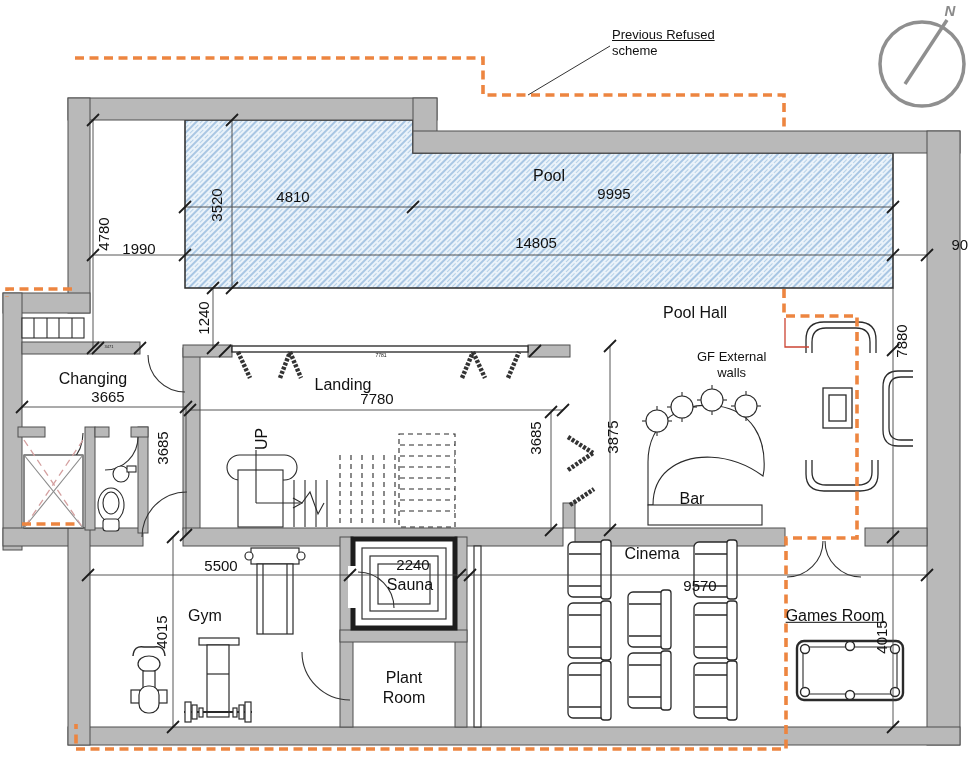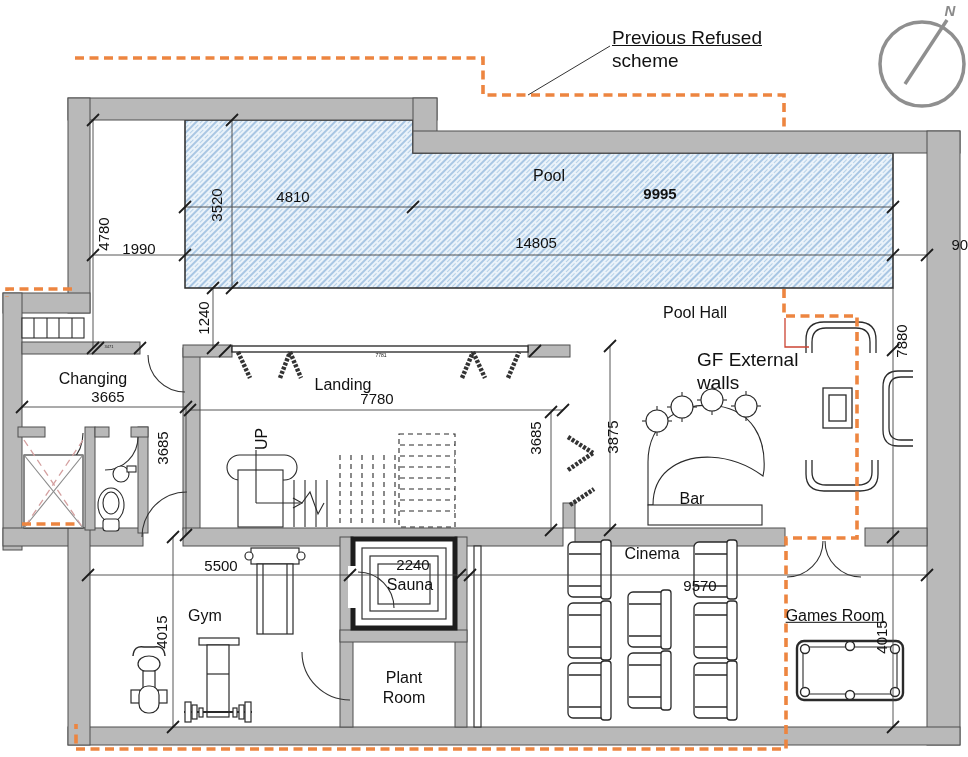--- a/index.html
+++ b/index.html
@@ -3,21 +3,21 @@
 <meta charset="utf-8">
 <style>
   html,body{margin:0;padding:0;background:#fff;}
   .sheet{position:relative;width:968px;height:757px;background:#ffffff;overflow:hidden;
          font-family:"Liberation Sans", sans-serif;}
   svg{position:absolute;left:0;top:0;}
   .t{position:absolute;transform:translate(-50%,-50%);font-size:15px;color:#111;
      white-space:nowrap;line-height:1.15;}
   .room{font-size:16px;}
   .rot{transform:translate(-50%,-50%) rotate(-90deg);}
-  .tl{position:absolute;transform:none;font-size:19px;color:#111;white-space:nowrap;line-height:1.2;}
+  .tl{position:absolute;transform:none;font-size:13px;color:#111;white-space:nowrap;line-height:1.2;}
   .t5{font-size:5px;} .t4{font-size:4px;}
   .north{font-size:15px;font-weight:bold;font-style:italic;color:#8a8a8a;}
   .ul{text-decoration:underline;}
 </style>
 </head>
 <body>
 
 <div class="sheet">
 
 <svg width="968" height="757" viewBox="0 0 968 757">
@@ -357,21 +357,21 @@
   </g>
 </svg>
 
 <div class="t north" style="left:950px;top:11px;">N</div>
 
 <div class="tl" style="left:612px;top:27px;">
   <div class="ul">Previous Refused</div>
   <div>scheme</div>
 </div>
 
-<div class="tl room" style="left:697px;top:349px;">
+<div class="tl room" style="left:697px;top:349px;text-align:center;">
   <div>GF External</div>
   <div>walls</div>
 </div>
 
 <div class="t room" style="left:549px;top:176px;">Pool</div>
 <div class="t room" style="left:695px;top:313px;">Pool Hall</div>
 <div class="t room" style="left:93px;top:379px;">Changing</div>
 <div class="t room" style="left:343px;top:385px;">Landing</div>
 <div class="t room rot" style="left:262px;top:439px;">UP</div>
 <div class="t room" style="left:205px;top:616px;">Gym</div>
@@ -379,21 +379,21 @@
 <div class="t room" style="left:404px;top:678px;">Plant</div>
 <div class="t room" style="left:404px;top:698px;">Room</div>
 <div class="t room" style="left:652px;top:554px;">Cinema</div>
 <div class="t room" style="left:835px;top:616px;text-decoration:underline;">Games Room</div>
 <div class="t room" style="left:692px;top:499px;">Bar</div>
 
 <div class="t rot" style="left:104px;top:234px;">4780</div>
 <div class="t" style="left:139px;top:242px;margin-top:7px;">1990</div>
 <div class="t rot" style="left:217px;top:205px;">3520</div>
 <div class="t" style="left:293px;top:197px;">4810</div>
-<div class="t" style="left:660px;top:194px;font-weight:bold;">9995</div>
+<div class="t" style="left:614px;top:194px;">9995</div>
 <div class="t" style="left:536px;top:243px;border-radius:6px;">14805</div>
 <div class="t" style="left:964px;top:245px;">900</div>
 <div class="t rot" style="left:204px;top:318px;">1240</div>
 <div class="t rot" style="left:902px;top:341px;">7880</div>
 <div class="t" style="left:108px;top:397px;">3665</div>
 <div class="t rot" style="left:163px;top:448px;">3685</div>
 <div class="t" style="left:377px;top:399px;">7780</div>
 <div class="t rot" style="left:536px;top:438px;">3685</div>
 <div class="t rot" style="left:613px;top:437px;">3875</div>
 <div class="t" style="left:221px;top:566px;">5500</div>

